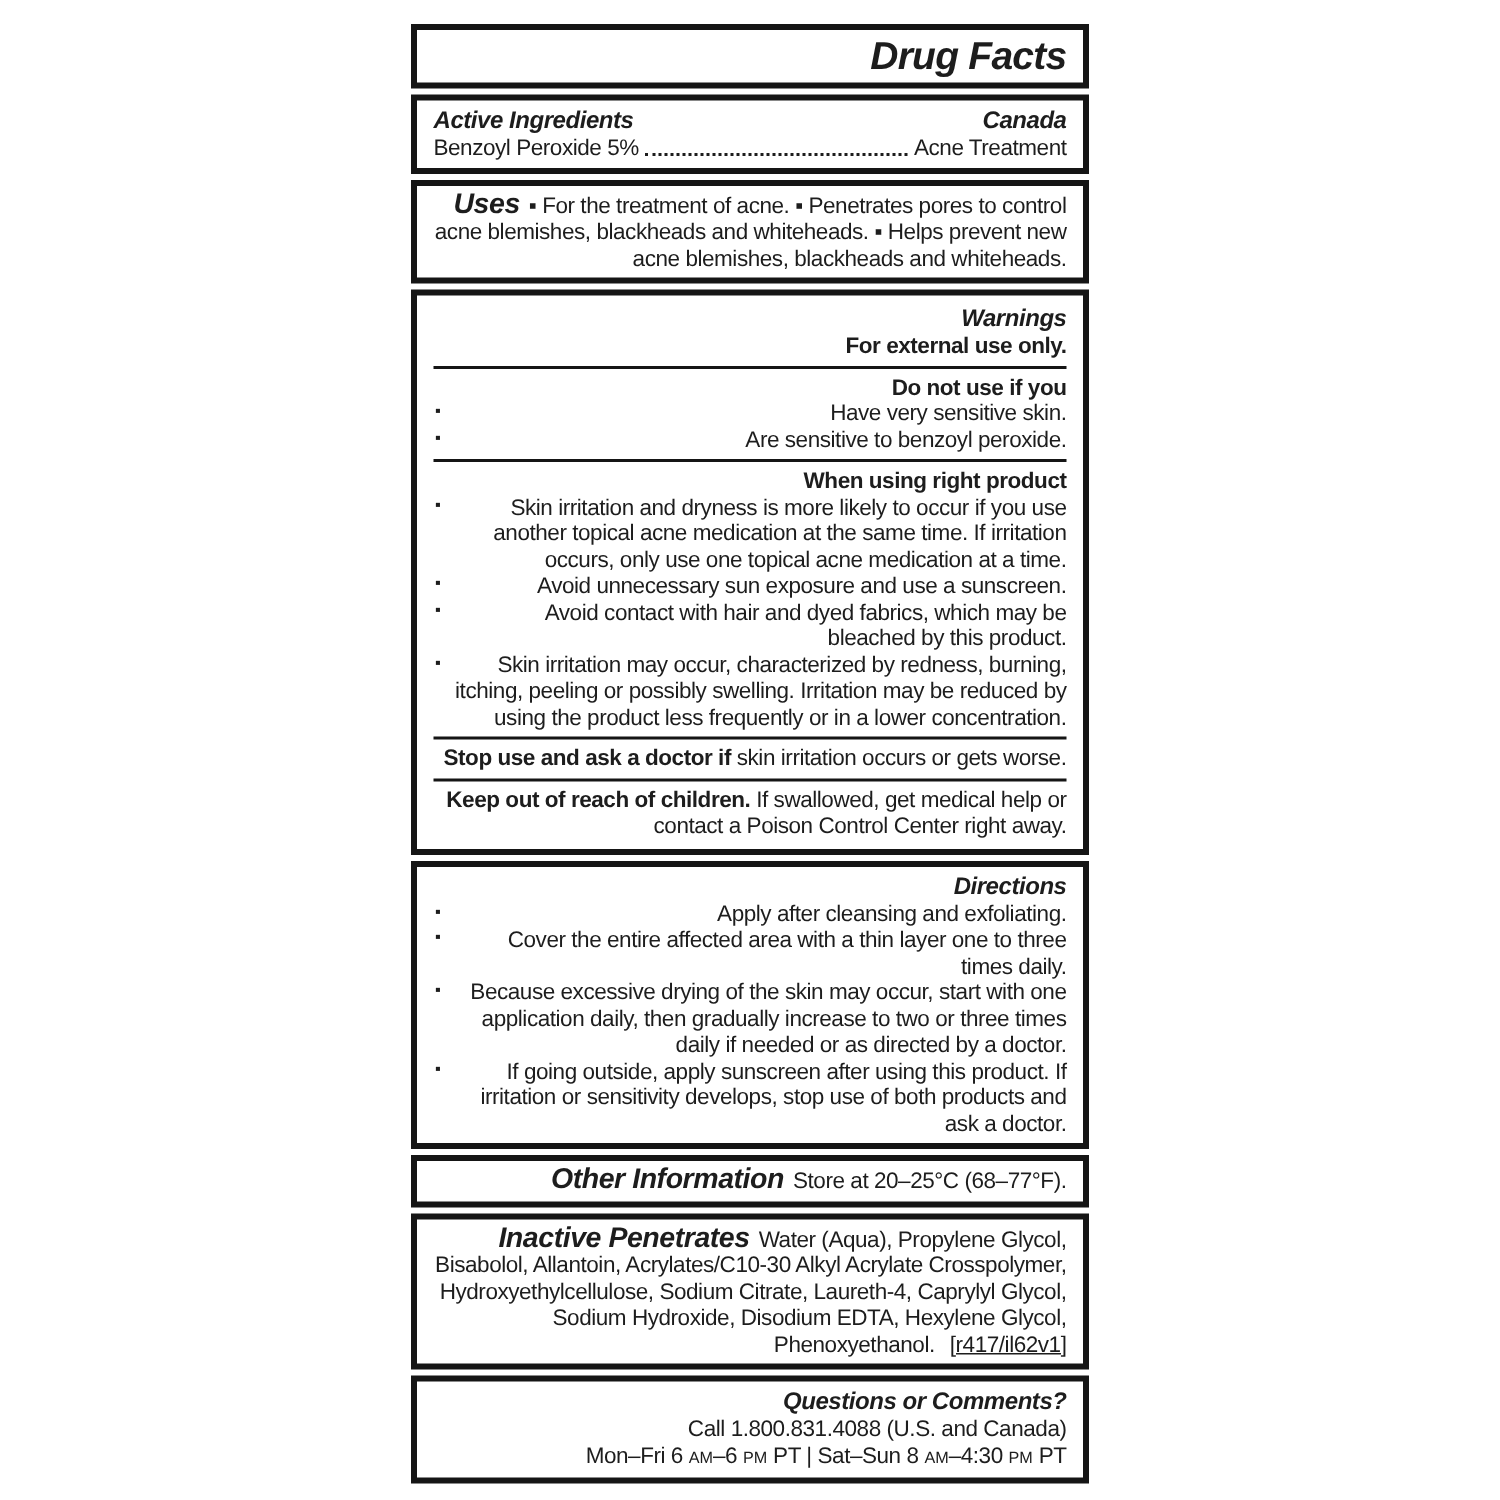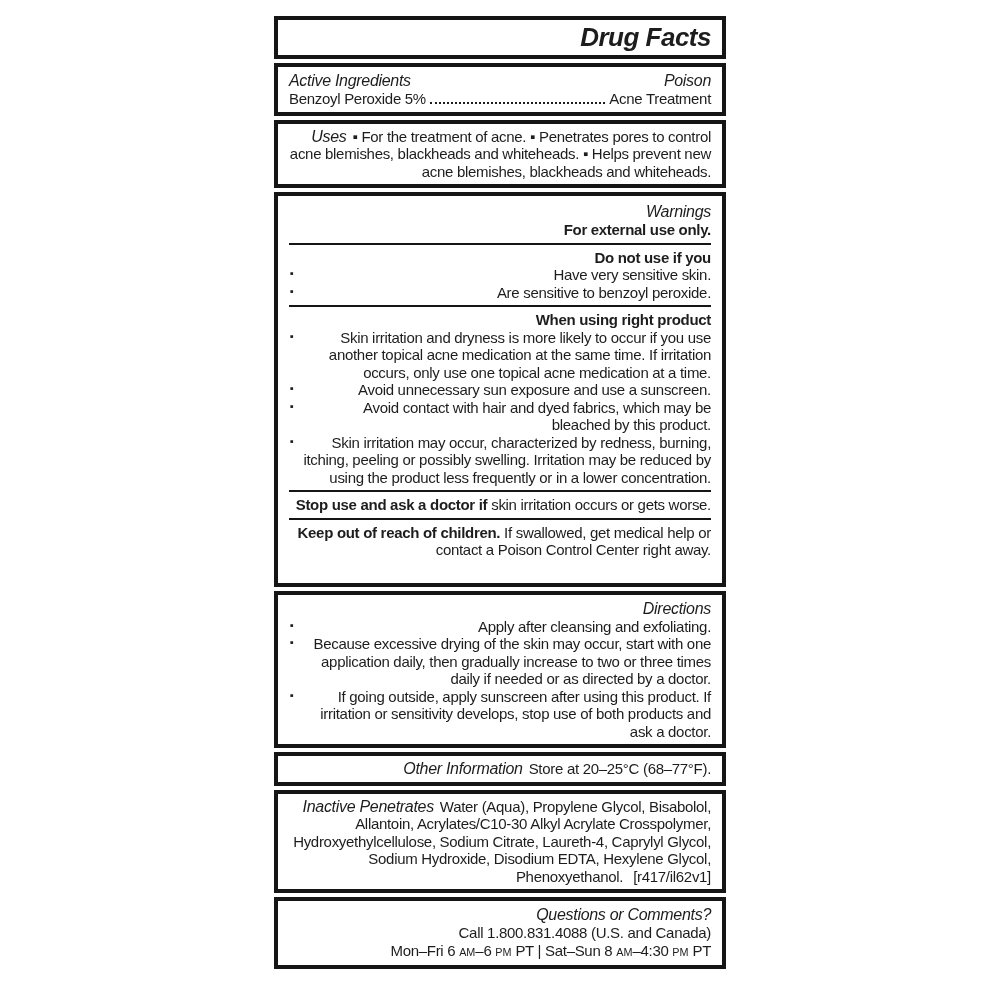--- a/index.html
+++ b/index.html
@@ -32,62 +32,62 @@
   .box.title-box{padding:2px 11px 3px;}
   h1.title{
     margin:0;
     font-size:26px;
     line-height:30px;
     font-weight:bold;
     font-style:italic;
     letter-spacing:-0.5px;
   }
   .h{
-    font-weight:normal;
+    font-weight:bold;
     font-style:italic;
   }
   .h.sec{font-size:16px;line-height:19px;}
-  .h.runin{font-size:16px;margin-right:6px;}
+  .h.runin{font-size:19px;margin-right:6px;}
   .b{font-weight:bold;}
   p{margin:0;}
   .flexrow{display:flex;justify-content:space-between;align-items:flex-end;}
   .leader{
     flex:1 1 auto;
     border-bottom:2px dotted var(--ink);
     margin:0 4px 4px 4px;
     min-width:20px;
   }
   ul.blist{list-style:none;margin:0;padding:0;}
   ul.blist li{padding-left:13px;position:relative;}
   ul.blist li::before{
     content:"\25AA";
     position:absolute;
     left:1px;top:-1px;
     font-size:11px;
   }
   .wsub{padding:4px 0;}
   .wsub.rule{border-bottom:2.5px solid var(--line);}
-  .warn-box{padding-top:2px;padding-bottom:20px;}
+  .warn-box{padding-top:2px;padding-bottom:2px;}
   .nowrap{white-space:nowrap;}
   .sc{font-size:0.72em;letter-spacing:0;}
-  .code{margin-left:10px;}
+  .code{margin-left:10px;text-decoration:underline;}
 </style>
 </head>
 <body>
 
 <div class="label">
 
   <section class="box title-box">
     <h1 class="title">Drug Facts</h1>
   </section>
 
   <section class="box">
     <div class="flexrow">
       <span class="h sec">Active Ingredients</span>
-      <span class="h sec">Poison</span>
+      <span class="h sec">Canada</span>
     </div>
     <div class="flexrow">
       <span>Benzoyl Peroxide 5%</span>
       <span class="leader"></span>
       <span>Acne Treatment</span>
     </div>
   </section>
 
   <section class="box">
     <p>
@@ -131,20 +131,21 @@
         <span class="b">Keep out of reach of children.</span><span> If swallowed, get medical help or contact a Poison Control Center right away.</span>
       </p>
     </div>
 
   </section>
 
   <section class="box">
     <div class="h sec">Directions</div>
     <ul class="blist">
       <li>Apply after cleansing and exfoliating.</li>
+      <li>Cover the entire affected area with a thin layer one to three times daily.</li>
       <li>Because excessive drying of the skin may occur, start with one application daily, then gradually increase to two or three times daily if needed or as directed by a doctor.</li>
       <li>If going outside, apply sunscreen after using this product. If irritation or sensitivity develops, stop use of both products and ask a doctor.</li>
     </ul>
   </section>
 
   <section class="box">
     <p>
       <span class="h runin">Other Information</span><span>Store at 20–25°C (68–77°F).</span>
     </p>
   </section>

